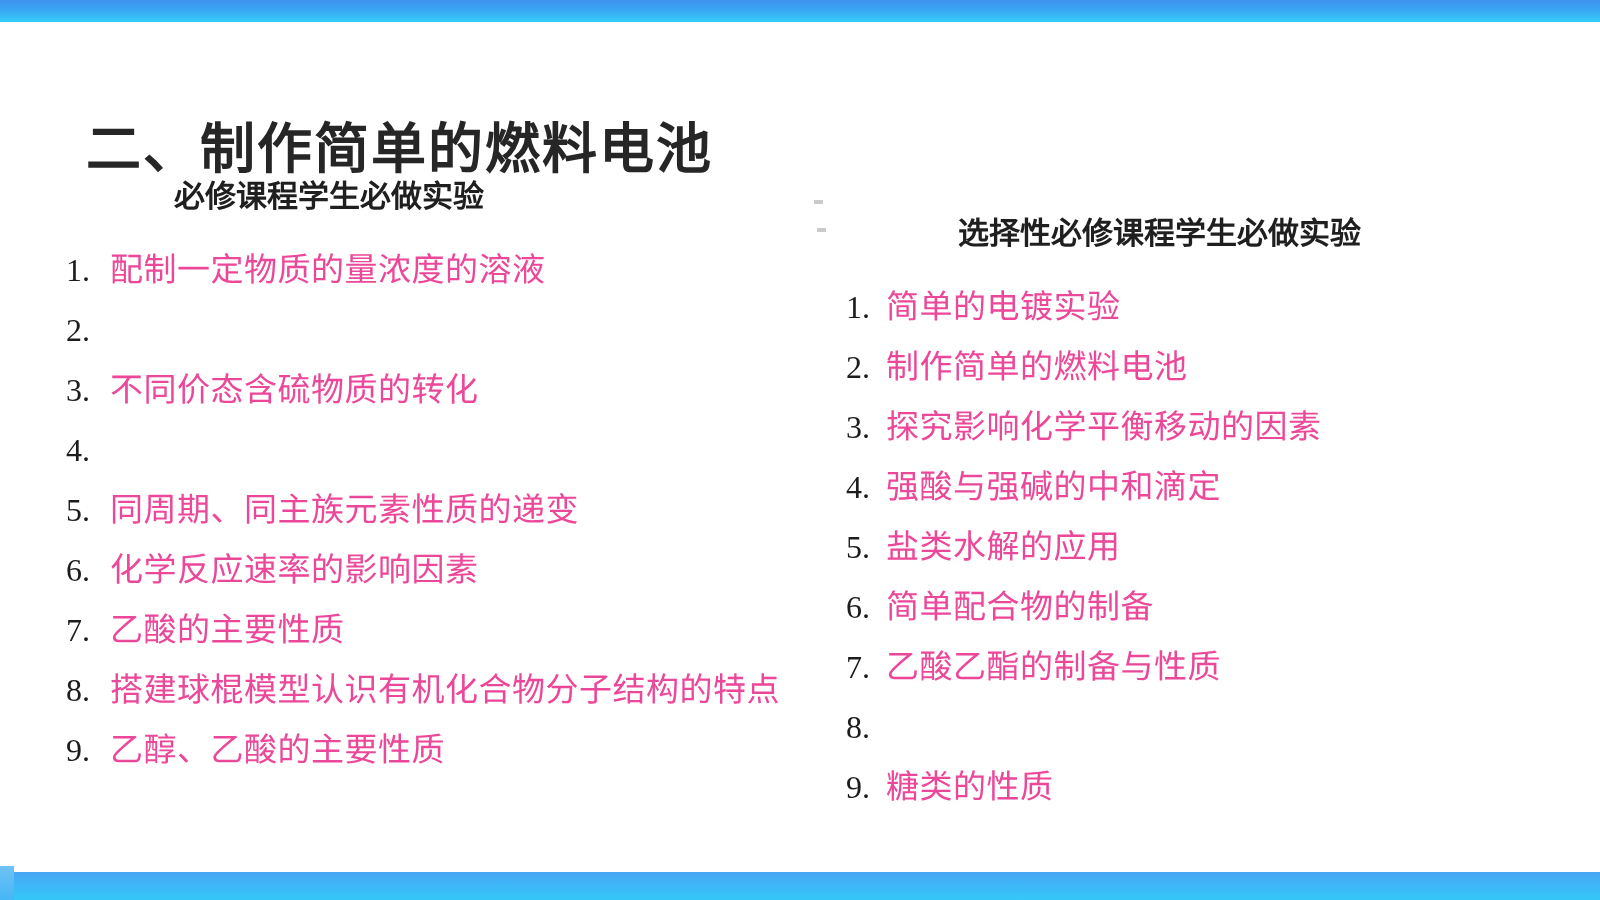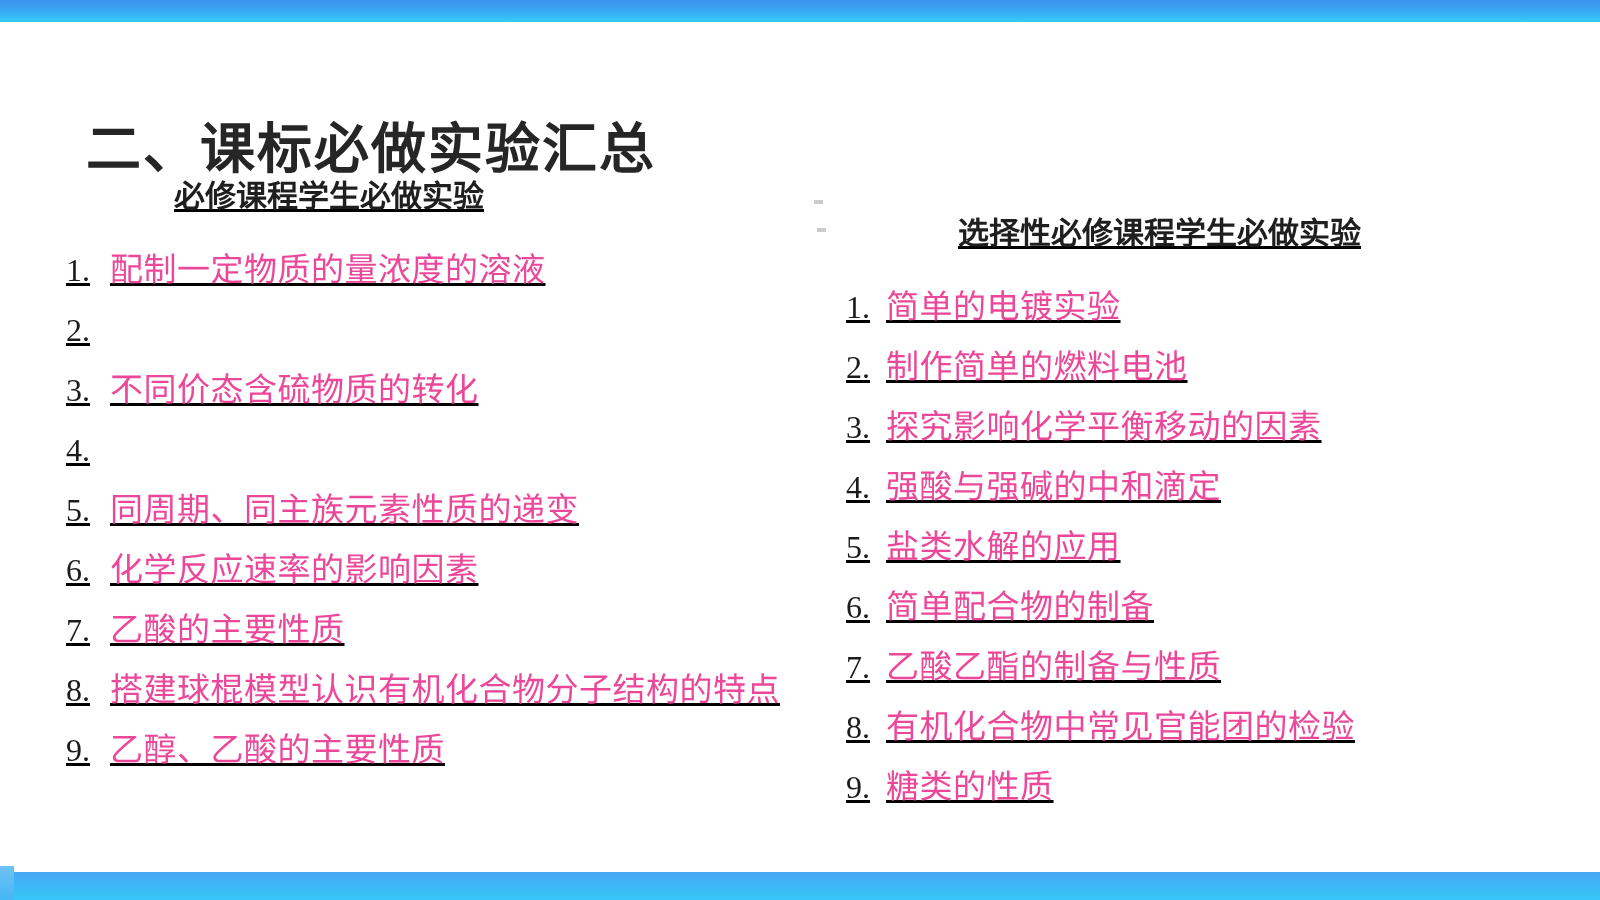--- a/index.html
+++ b/index.html
@@ -68,21 +68,20 @@
   }
 
   
   .columns {
     position: absolute;
     left: 0;
     top: 176px;
     width: 1348px;
     display: flex;
     flex-direction: row;
-    text-decoration: underline;
   }
 
   .column {
     box-sizing: border-box;
   }
 
   .column-left {
     width: 840px;
     padding-left: 66px;
   }
@@ -173,21 +172,21 @@
     letter-spacing: 1px;
   }
 </style>
 </head>
 <body>
 
 <div class="slide">
 
   <div class="bar bar-top"></div>
 
-  <h1 class="page-title">二、课标必做实验汇总</h1>
+  <h1 class="page-title">二、制作简单的燃料电池</h1>
 
   <div class="columns">
 
     <div class="column column-left">
       <div class="column-header">必修课程学生必做实验</div>
       <ul class="item-list">
         <li class="item-row">
           <span class="item-num">1.</span>
           <span class="item-text">配制一定物质的量浓度的溶液</span>
         </li>
@@ -250,21 +249,20 @@
         <li class="item-row">
           <span class="item-num">6.</span>
           <span class="item-text">简单配合物的制备</span>
         </li>
         <li class="item-row">
           <span class="item-num">7.</span>
           <span class="item-text">乙酸乙酯的制备与性质</span>
         </li>
         <li class="item-row">
           <span class="item-num">8.</span>
-          <span class="item-text">有机化合物中常见官能团的检验</span>
         </li>
         <li class="item-row">
           <span class="item-num">9.</span>
           <span class="item-text">糖类的性质</span>
         </li>
       </ul>
     </div>
 
   </div>
 

